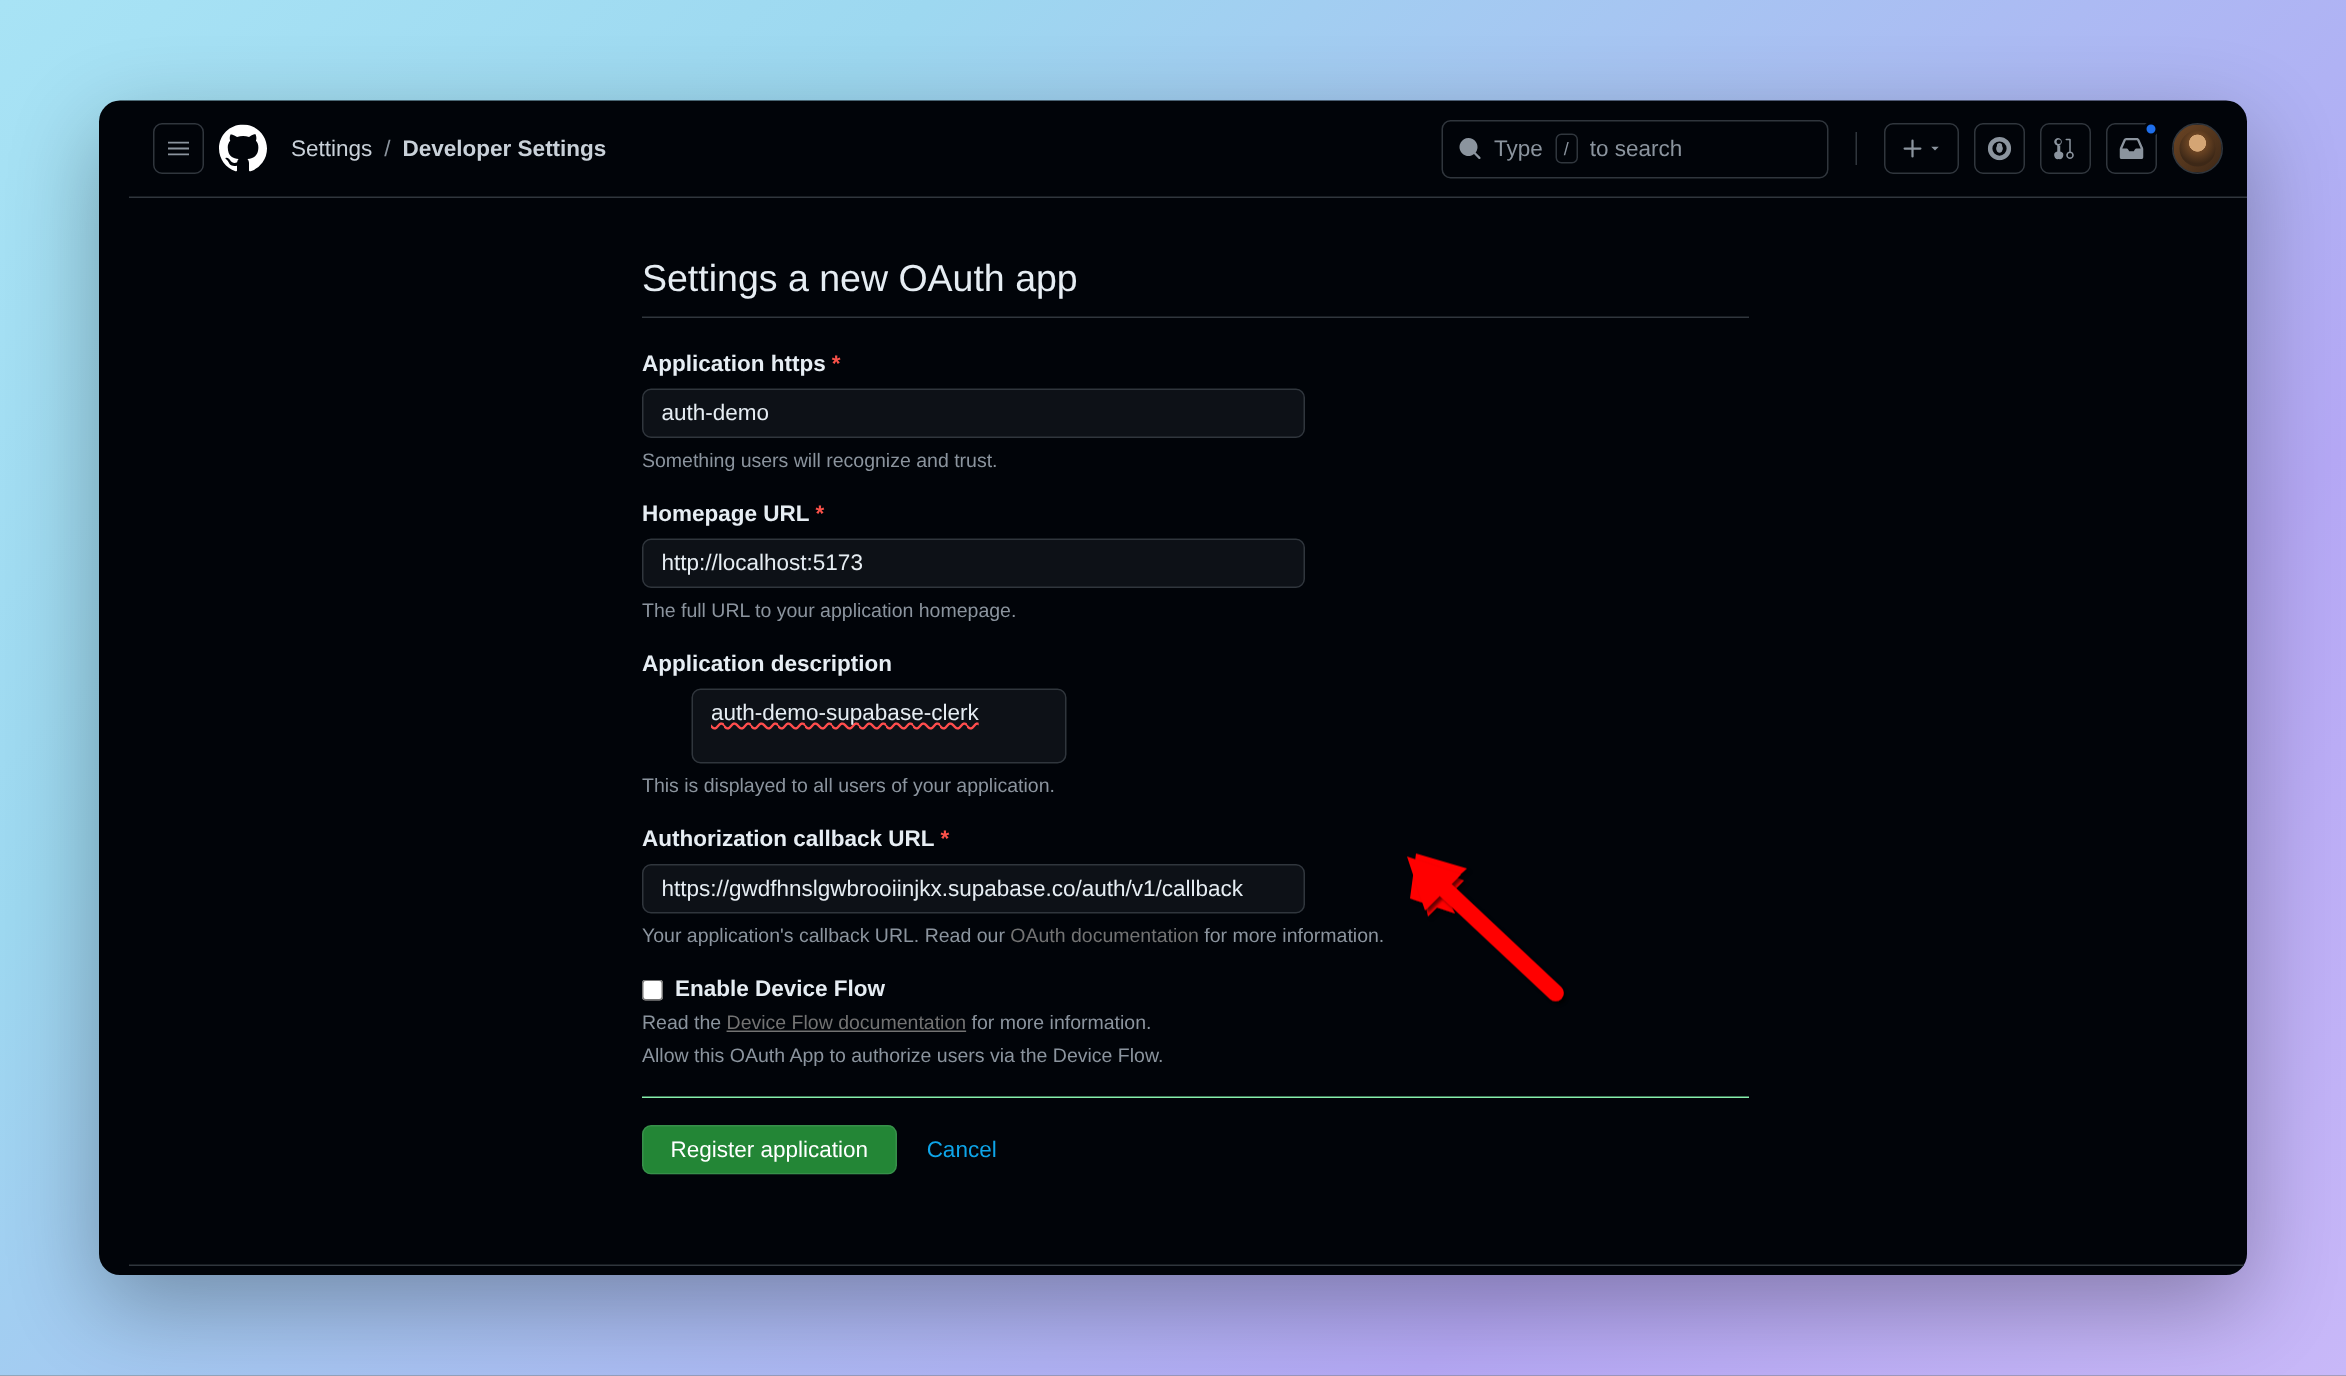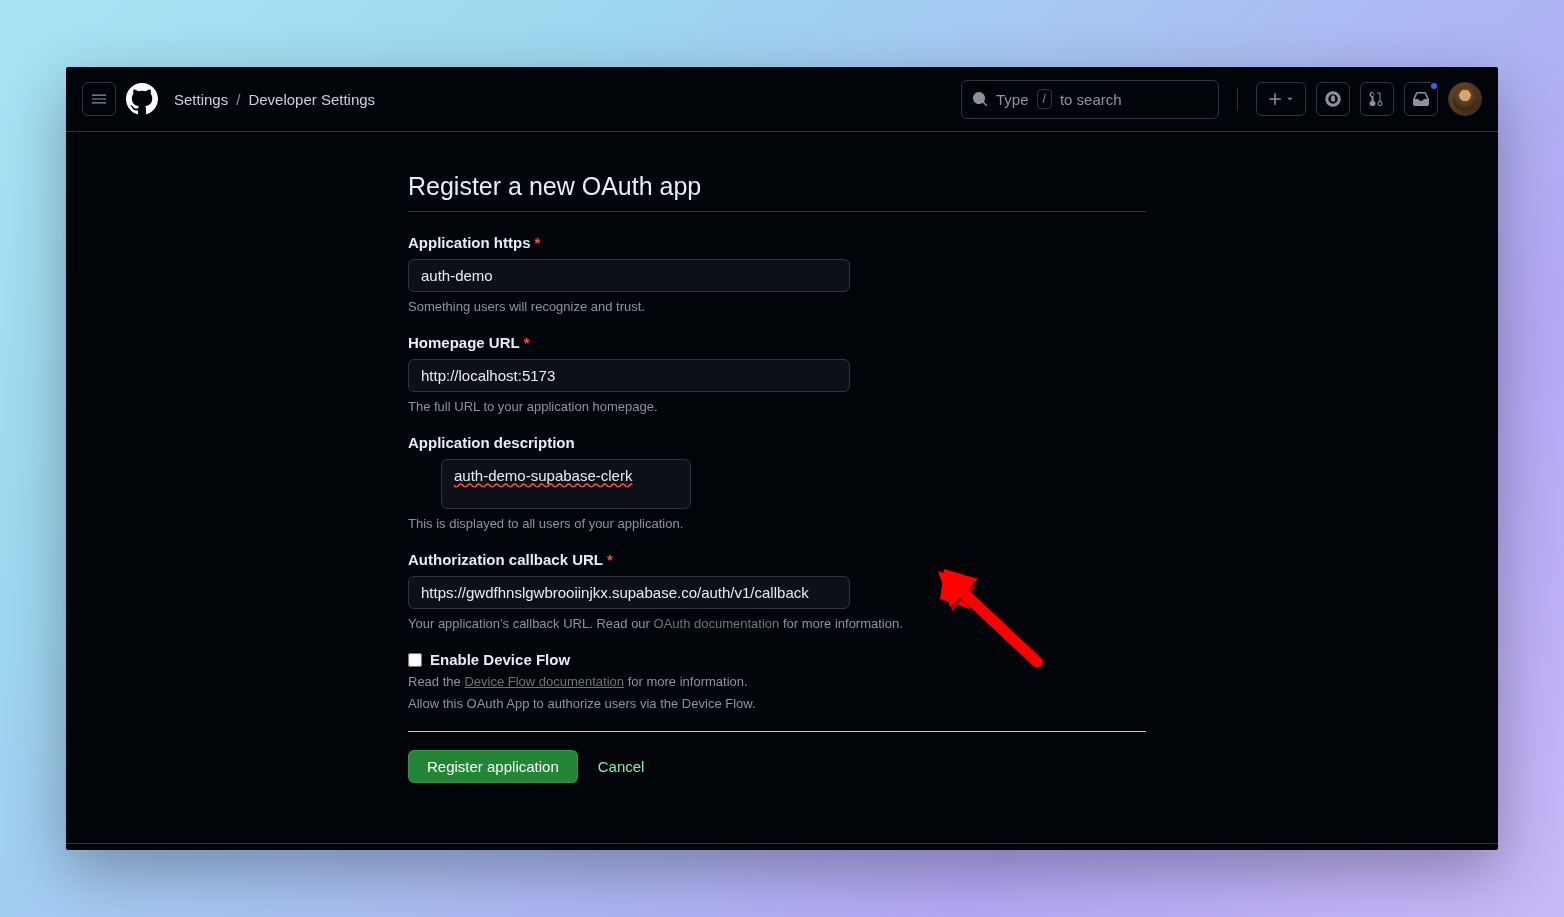--- a/index.html
+++ b/index.html
@@ -12,24 +12,25 @@
   body {
     background: linear-gradient(135deg, #a8e3f5 0%, #9dd8f0 25%, #b5a8f5 75%, #c8b8f8 100%);
     display: flex;
     align-items: center;
     justify-content: center;
   }
   .window {
     width: 1432px;
     height: 783px;
     background: #010409;
-    border-radius: 2px;
+    border-radius: 14px;
     box-shadow: 0 20px 60px rgba(0,0,0,0.3);
     overflow: hidden;
     position: relative;
+    padding-left: 20px;
   }
   .header {
     height: 65px;
     display: flex;
     align-items: center;
     padding: 0 16px;
     border-bottom: 1px solid #30363d;
     gap: 10px;
   }
   .hamburger {
@@ -45,21 +46,21 @@
     display:flex; align-items:center; justify-content:center;
     cursor:pointer;
   }
   .logo svg { fill: #fff; }
   .breadcrumb {
     display: flex; align-items: center; gap: 8px;
     color: #c9d1d9; font-size: 15px;
     margin-left: 6px;
   }
   .breadcrumb .sep { color: #8b949e; }
-  .breadcrumb .current { font-weight: 400; }
+  .breadcrumb .current { font-weight: 700; }
   .header-spacer { flex: 1; }
   .search-box {
     width: 258px; height: 39px;
     border: 1px solid #30363d;
     border-radius: 6px;
     display: flex; align-items: center;
     padding: 0 10px; gap: 8px;
     color: #8b949e; font-size: 15px;
     cursor: text;
   }
@@ -170,21 +171,21 @@
     background: #238636;
     border: 1px solid rgba(240,246,252,0.1);
     color: #fff;
     font-size: 15px;
     font-weight: 500;
     padding: 7px 18px;
     border-radius: 6px;
     cursor: pointer;
   }
   .btn-cancel {
-    color: #86efac;
+    color: #0ea5e9;
     font-size: 15px;
     cursor: pointer;
   }
   .footer {
     margin-top: 60px;
     padding: 20px 0 0 342px;
     border-top: 1px solid #30363d;
     display:flex; align-items:center; gap:20px;
     color:#8b949e; font-size:13px;
   }
@@ -249,21 +250,21 @@
       <svg width="16" height="16" viewBox="0 0 16 16">
           <path d="M2.8 2.06A1.75 1.75 0 014.41 1h7.18c.7 0 1.33.42 1.61 1.06l2.74 6.15c.04.09.06.19.06.29v4.75A1.75 1.75 0 0114.25 15H1.75A1.75 1.75 0 010 13.25V8.5c0-.1.02-.2.06-.29L2.8 2.06zM4.41 2.5a.25.25 0 00-.23.15L1.85 8H4.5c.56 0 1.08.3 1.37.79l.49.83c.04.07.12.13.21.13h2.86c.09 0 .17-.06.21-.13l.49-.83c.29-.49.81-.79 1.37-.79h2.65L11.82 2.65a.25.25 0 00-.23-.15H4.41z"></path>
         </svg>
       <div class="notif-dot"></div>
     </div>
     <div class="avatar"></div>
   </div>
 
   <div class="content">
     <div class="form-container">
-      <h1>Register a new OAuth app</h1>
+      <h1>Settings a new OAuth app</h1>
 
       <div class="field">
         <label class="field-label"><span>Application https</span><span class="req">*</span></label>
         <input class="text-input" value="auth-demo" style="">
         <div class="help">Something users will recognize and trust.</div>
       </div>
 
       <div class="field">
         <label class="field-label"><span>Homepage URL</span><span class="req">*</span></label>
         <input class="text-input" value="http://localhost:5173" style="">

